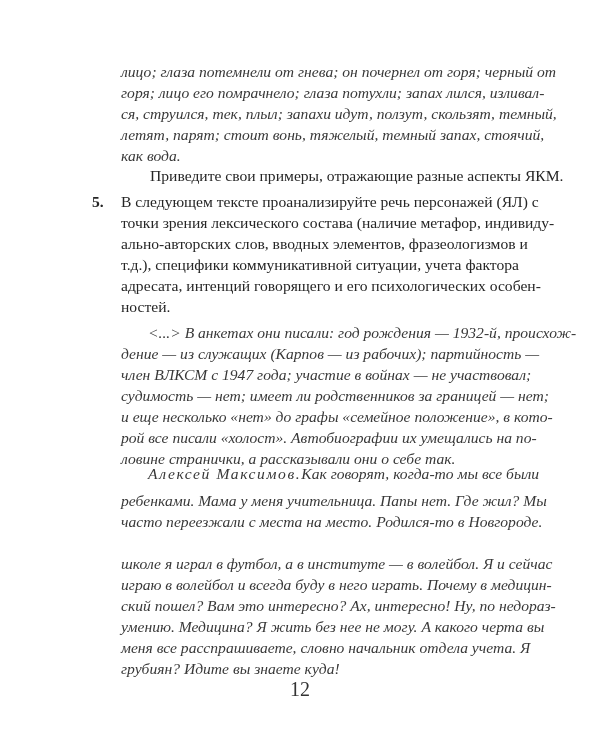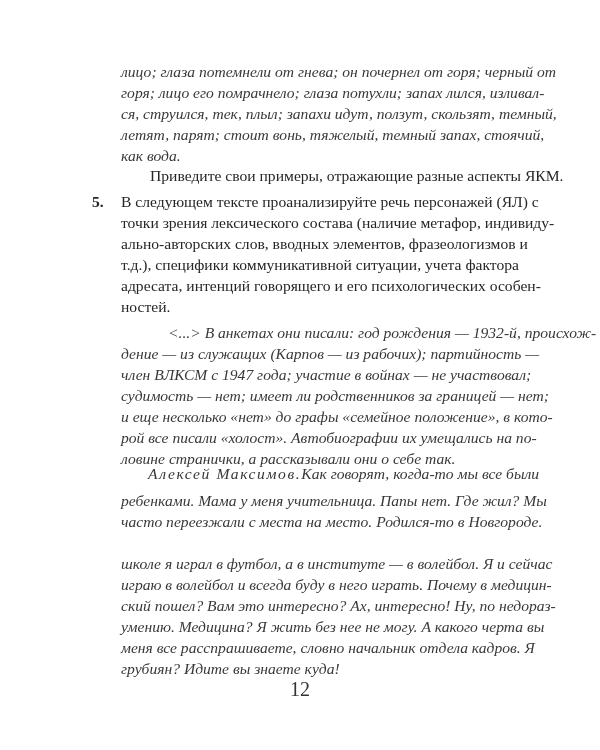--- a/index.html
+++ b/index.html
@@ -33,35 +33,35 @@
   <div class="line it last" style="top:146px">как вода.</div>
 
   <div class="num" style="top:192px">5.</div>
   <div class="line rm" style="top:192px">В следующем тексте проанализируйте речь персонажей (ЯЛ) с</div>
   <div class="line rm" style="top:213px">точки зрения лексического состава (наличие метафор, индивиду-</div>
   <div class="line rm" style="top:234px">ально-авторских слов, вводных элементов, фразеологизмов и</div>
   <div class="line rm" style="top:255px">т.д.), специфики коммуникативной ситуации, учета фактора</div>
   <div class="line rm" style="top:276px">адресата, интенций говорящего и его психологических особен-</div>
   <div class="line rm last" style="top:297px">ностей.</div>
 
-  <div class="line it" style="top:323px; left:148px; width:354px;margin-left:20px;">&lt;...&gt; В анкетах они писали: год рождения — 1932-й, происхож-</div>
+  <div class="line it" style="top:323px; left:148px; width:354px;">&lt;...&gt; В анкетах они писали: год рождения — 1932-й, происхож-</div>
   <div class="line it" style="top:344px">дение — из служащих (Карпов — из рабочих); партийность —</div>
   <div class="line it" style="top:365px">член ВЛКСМ с 1947 года; участие в войнах — не участвовал;</div>
   <div class="line it" style="top:386px">судимость — нет; имеет ли родственников за границей — нет;</div>
   <div class="line it" style="top:407px">и еще несколько «нет» до графы «семейное положение», в кото-</div>
   <div class="line it" style="top:428px">рой все писали «холост». Автобиографии их умещались на по-</div>
   <div class="line it last" style="top:449px">ловине странички, а рассказывали они о себе так.</div>
 
   <div class="line it" style="top:464px; left:148px; width:354px; display:flex; justify-content:space-between;">
     <span class="spaced">Алексей Максимов.</span>
     <span>Как говорят, когда-то мы все были</span>
   </div>
   <div class="line it" style="top:491px">ребенками. Мама у меня учительница. Папы нет. Где жил? Мы</div>
   <div class="line it" style="top:512px">часто переезжали с места на место. Родился-то в Новгороде.</div>
   <div class="line it" style="top:554px">школе я играл в футбол, а в институте — в волейбол. Я и сейчас</div>
   <div class="line it" style="top:575px">играю в волейбол и всегда буду в него играть. Почему в медицин-</div>
   <div class="line it" style="top:596px">ский пошел? Вам это интересно? Ах, интересно! Ну, по недораз-</div>
   <div class="line it" style="top:617px">умению. Медицина? Я жить без нее не могу. А какого черта вы</div>
-  <div class="line it" style="top:638px">меня все расспрашиваете, словно начальник отдела кадров. Я</div>
+  <div class="line it" style="top:638px">меня все расспрашиваете, словно начальник отдела учета. Я</div>
   <div class="line it last" style="top:659px">грубиян? Идите вы знаете куда!</div>
 
   <div class="pagenum">12</div>
 </div>
 
 </body></html>

